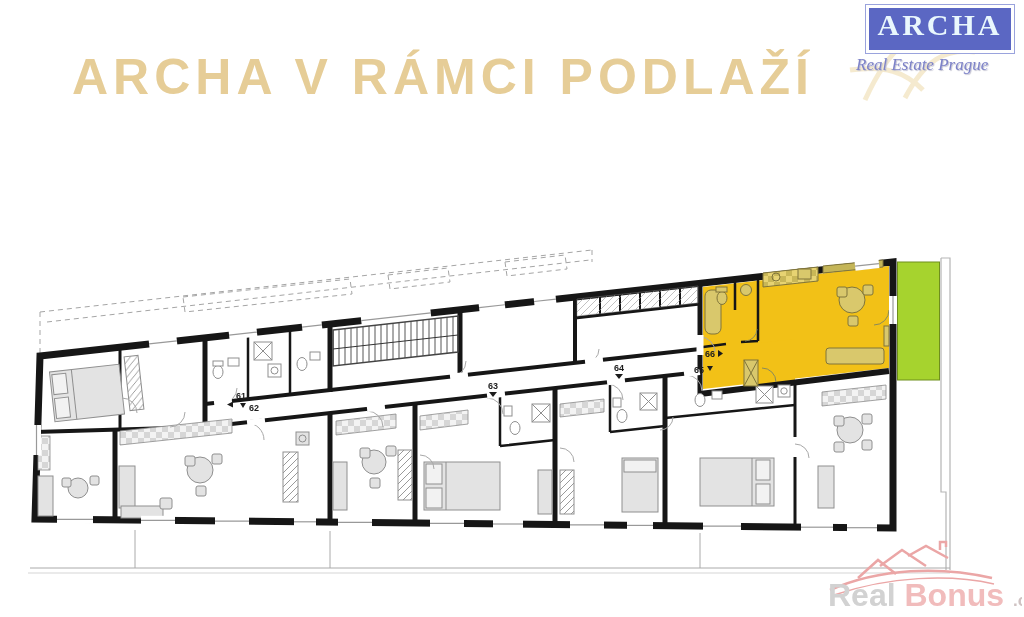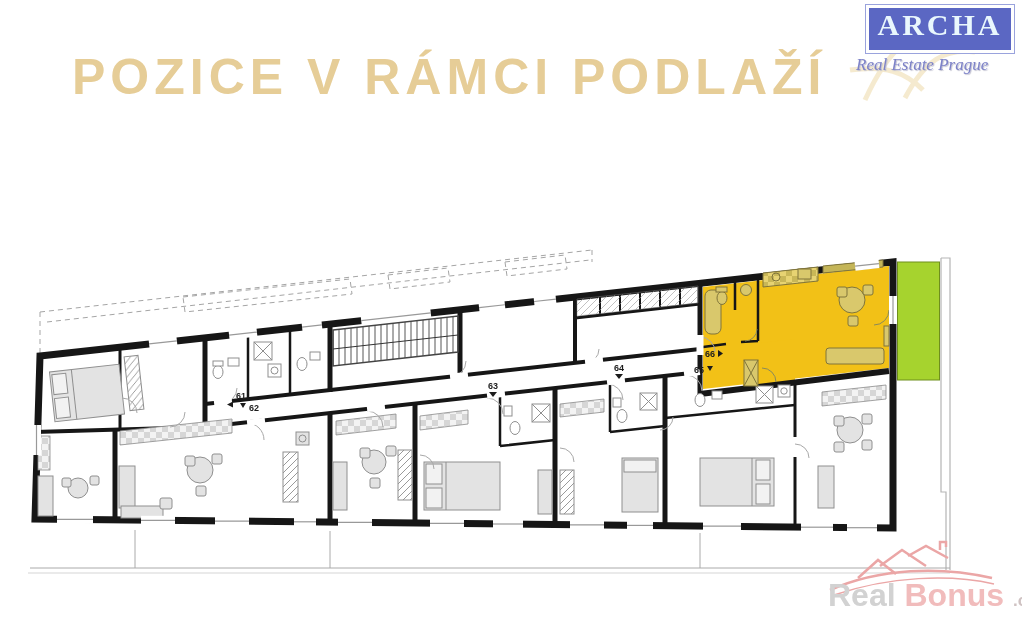--- a/index.html
+++ b/index.html
@@ -21,21 +21,21 @@
 </style>
 </head>
 <body>
 
 <div class="page">
 
   <svg class="logo-flourish" width="180" height="95">
     <path d="M20,90 C45,35 70,18 105,22 M60,88 C80,50 100,38 130,42 M5,60 C40,55 60,62 78,80" stroke="#ecd9a8" stroke-width="5" fill="none" opacity="0.55"></path>
   </svg>
 
-  <div class="title">POZICE V RÁMCI PODLAŽÍ</div>
+  <div class="title">ARCHA V RÁMCI PODLAŽÍ</div>
 
   <div class="logo-box">
     <span class="logo-text">ARCHA</span>
   </div>
   <div class="logo-sub">Real Estate Prague</div>
 
   <svg class="plan" width="1024" height="617" viewBox="0 0 1024 617">
     <defs>
       <pattern id="chk" width="12" height="12" patternUnits="userSpaceOnUse">
         <rect width="12" height="12" fill="#f3f3f3"></rect>

